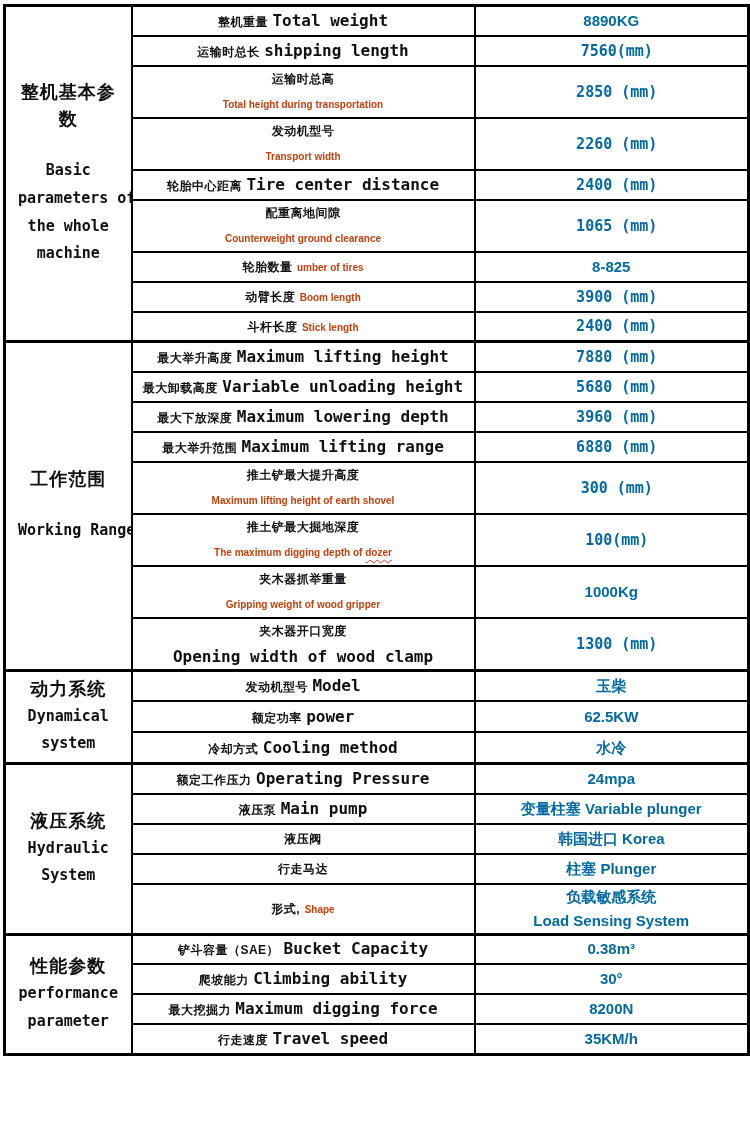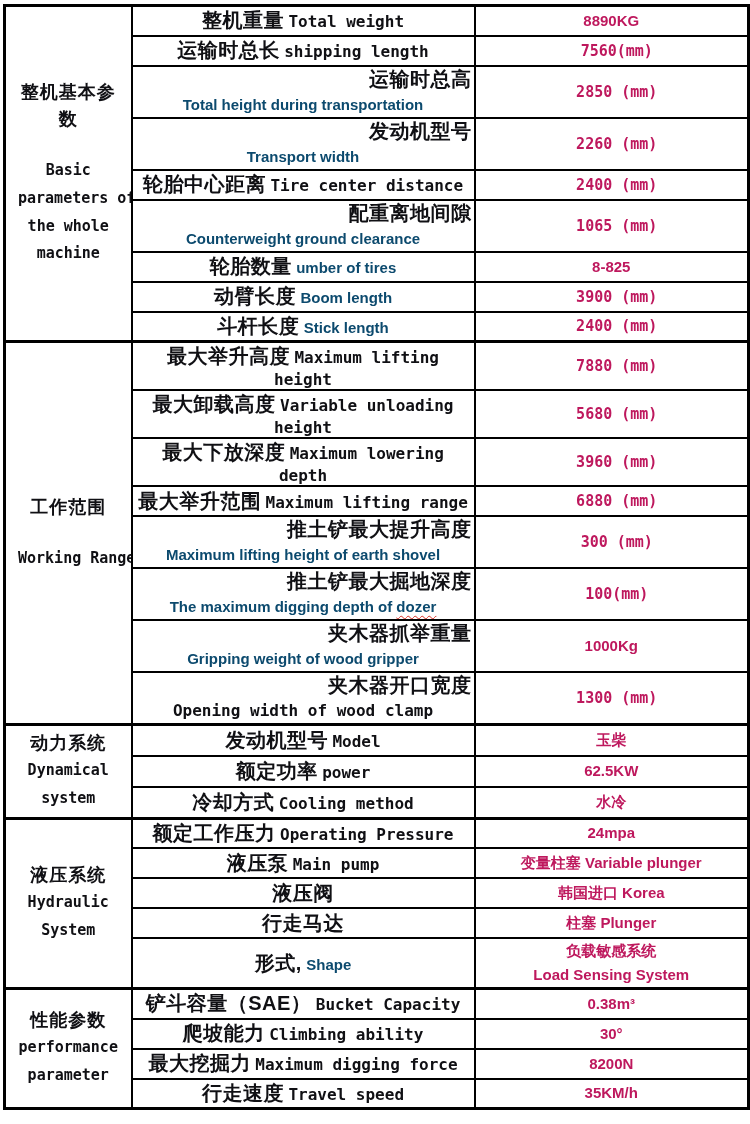--- a/index.html
+++ b/index.html
@@ -10,27 +10,27 @@
   td{border:2px solid #000;text-align:center;vertical-align:middle;padding:0 2px;background:#fff;overflow:hidden;}
   tr.short{height:30px;}
   tr.tall{height:40px;}
   
   td.cat{font-weight:700;padding:4px 12px;}
   .cat-cn{font-size:18px;letter-spacing:1px;line-height:1.5;}
   .cat-en{font-family:"DejaVu Sans Mono","Liberation Mono",monospace;font-size:15px;font-weight:700;line-height:1.85;white-space:nowrap;}
   .cat-en.gap{margin-top:24px;}
   
   td.param{font-weight:700;}
-  .p-cn{font-size:20px;font-weight:700;letter-spacing:0.5px;text-align:right;}
+  .p-cn{font-size:12px;font-weight:700;letter-spacing:0.5px;}
   .en-mono{font-family:"DejaVu Sans Mono","Liberation Mono",monospace;font-size:16px;font-weight:700;}
-  .en-sans{font-family:"Liberation Sans",sans-serif;font-size:15px;font-weight:700;color:#0c4a6e;}
+  .en-sans{font-family:"Liberation Sans",sans-serif;font-size:10px;font-weight:700;color:#c2410c;}
   .stack-line{display:block;line-height:25px;}
   .spell{text-decoration:underline wavy #d93025;text-decoration-thickness:1px;text-underline-offset:3px;}
   
-  td.val{font-weight:700;font-size:15px;color:#be185d;}
+  td.val{font-weight:700;font-size:15px;color:#0369a1;}
   td.val.mono{font-family:"DejaVu Sans Mono","Liberation Mono",monospace;padding-left:13px;}
   td.val .vline{line-height:24px;}
 </style>
 </head>
 <body>
 
 <div class="page">
   <table class="spec">
     <colgroup>
       <col style="width:127px">

